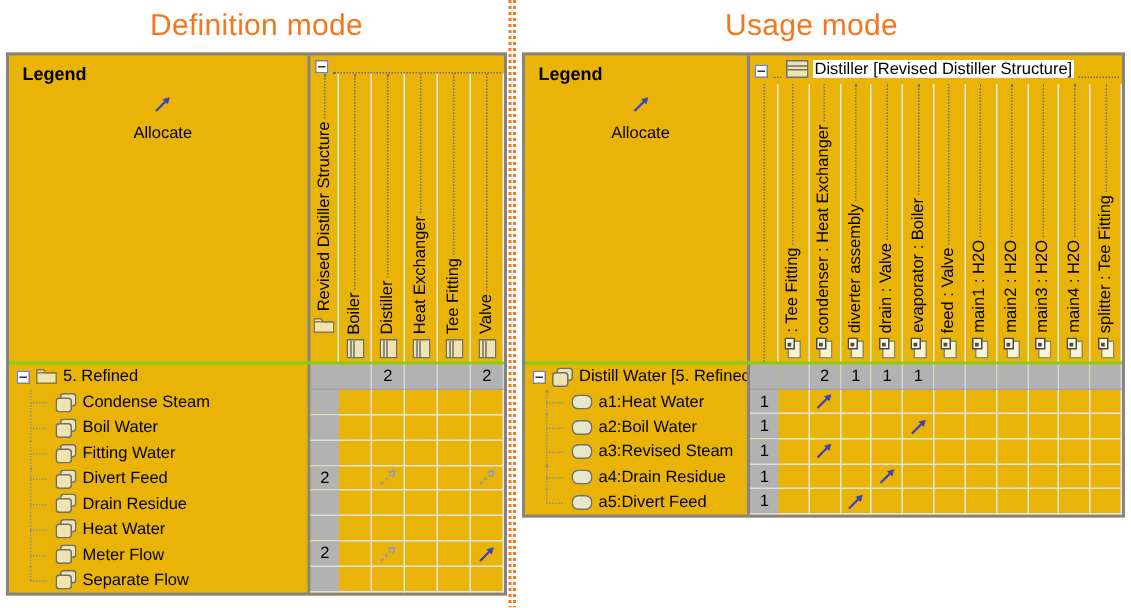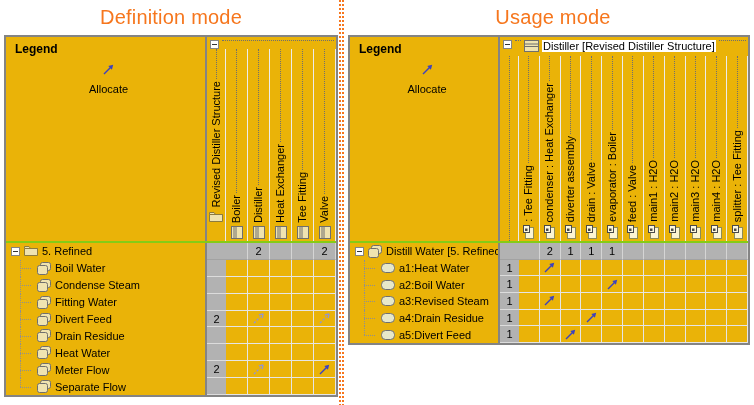--- a/index.html
+++ b/index.html
@@ -6,21 +6,21 @@
   html, body { width: 754px; height: 405px; }
   body {
     position: relative; background: #ffffff; overflow: hidden;
     font-family: "Liberation Sans", sans-serif; font-size: 11px; color: #000;
   }
   .title {
     position: absolute; top: 6px; font-size: 20px; text-align: center;
     color: var(--orange, #f6761d); letter-spacing: .2px;
   }
   .t-def { left: 4px; width: 334px; }
-  .t-use { left: 352px; width: 402px; }
+  .t-use { left: 340px; width: 402px; }
 
   .divider { position: absolute; left: 339px; top: 0; bottom: 0; width: 6px; display: flex; gap: 1px; }
   .divider i { width: 2px; background: repeating-linear-gradient(to bottom, var(--orange, #f6761d) 0 2px, #fff 2px 4px); }
 
   .panel { position: absolute; border: 2px solid #848484; background: #eab308; display: flex; flex-direction: column; }
   .p-def { left: 4px; top: 35px; width: 334px; height: 362px; --lw: 199px; }
   .p-use { left: 348px; top: 35px; width: 402px; height: 310px; --lw: 148px; }
 
   .top { flex: 0 0 204px; display: flex; min-height: 0; }
   .legend { width: calc(var(--lw) + 2px); border-right: 2px solid #848484; padding: 5px 6px 0 9px; }
@@ -30,21 +30,21 @@
   .hdr { flex: 1; position: relative; display: flex; min-width: 0; }
   .p-def .hdr { padding-top: 12px; }
   .p-use .hdr { padding-top: 19px; }
   .hcol { flex: 1; display: flex; flex-direction: column; align-items: center; border-right: 1px solid #ececec; min-width: 0; position: relative; }
   .hcol.gutterh { flex: 0 0 19px; border-right: 1px solid #ececec; }
   .lead { flex: 1 0 0; width: 0; border-left: 1px dotted #6f6f6f; }
   .vtext { writing-mode: vertical-rl; transform: rotate(180deg); white-space: nowrap; line-height: 1; padding: 3px 0 2px 0; }
   .hcol .ic { margin-bottom: 2px; }
   .hcol .rootic { margin-bottom: 18px; }
 
-  .hoverlay { position: absolute; left: 3px; top: 3px; right: 2px; display: flex; align-items: flex-start; gap: 3px; z-index: 3; background: transparent; }
+  .hoverlay { position: absolute; left: 3px; top: 3px; right: 2px; display: flex; align-items: flex-end; gap: 3px; z-index: 3; background: transparent; }
   .hoverlay .hlabel { white-space: nowrap; background: #fff; padding: 0 1px; }
   .dotfill { flex: 1 0 6px; height: 0; border-top: 1px dotted #6f6f6f; }
   .dotfill.pre { flex: 0 0 6px; }
 
   .exp { flex: 0 0 9px; width: 9px; height: 9px; border: 1px solid #848484; background: #fff;
          display: inline-flex; align-items: center; justify-content: center; }
   .exp i { display: block; width: 5px; height: 1px; background: #333; }
 
   .rows { flex: 1; display: flex; flex-direction: column; border-top: 2px solid #84cc16; min-height: 0; }
   .row { flex: 1; display: flex; min-height: 0; }
@@ -189,39 +189,39 @@
       </div>
       <div class="row">
         <div class="rlabel">
           <div class="tree"></div>
           <span class="ic">
             <svg width="14" height="13" viewBox="0 0 14 13">
               <rect x="3.5" y="0.5" width="10" height="8" rx="2" fill="#efe3b0" stroke="#6f6f6f"></rect>
               <rect x="0.5" y="3.5" width="10" height="9" rx="2" fill="#efe3b0" stroke="#6f6f6f"></rect>
             </svg>
           </span>
+          <div class="rtext">Condense Steam</div>
+        </div>
+        <div class="gcell"></div>
+        <div class="cell"></div>
+        <div class="cell"></div>
+        <div class="cell"></div>
+        <div class="cell"></div>
+        <div class="cell"></div>
+      </div>
+      <div class="row">
+        <div class="rlabel">
+          <div class="tree"></div>
+          <span class="ic">
+            <svg width="14" height="13" viewBox="0 0 14 13">
+              <rect x="3.5" y="0.5" width="10" height="8" rx="2" fill="#efe3b0" stroke="#6f6f6f"></rect>
+              <rect x="0.5" y="3.5" width="10" height="9" rx="2" fill="#efe3b0" stroke="#6f6f6f"></rect>
+            </svg>
+          </span>
           <div class="rtext">Boil Water</div>
-        </div>
-        <div class="gcell"></div>
-        <div class="cell"></div>
-        <div class="cell"></div>
-        <div class="cell"></div>
-        <div class="cell"></div>
-        <div class="cell"></div>
-      </div>
-      <div class="row">
-        <div class="rlabel">
-          <div class="tree"></div>
-          <span class="ic">
-            <svg width="14" height="13" viewBox="0 0 14 13">
-              <rect x="3.5" y="0.5" width="10" height="8" rx="2" fill="#efe3b0" stroke="#6f6f6f"></rect>
-              <rect x="0.5" y="3.5" width="10" height="9" rx="2" fill="#efe3b0" stroke="#6f6f6f"></rect>
-            </svg>
-          </span>
-          <div class="rtext">Condense Steam</div>
         </div>
         <div class="gcell"></div>
         <div class="cell"></div>
         <div class="cell"></div>
         <div class="cell"></div>
         <div class="cell"></div>
         <div class="cell"></div>
       </div>
       <div class="row">
         <div class="rlabel">

